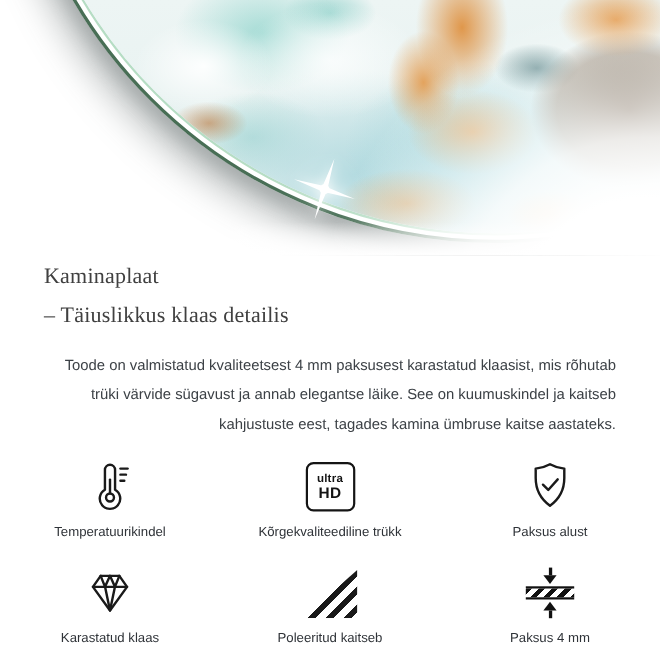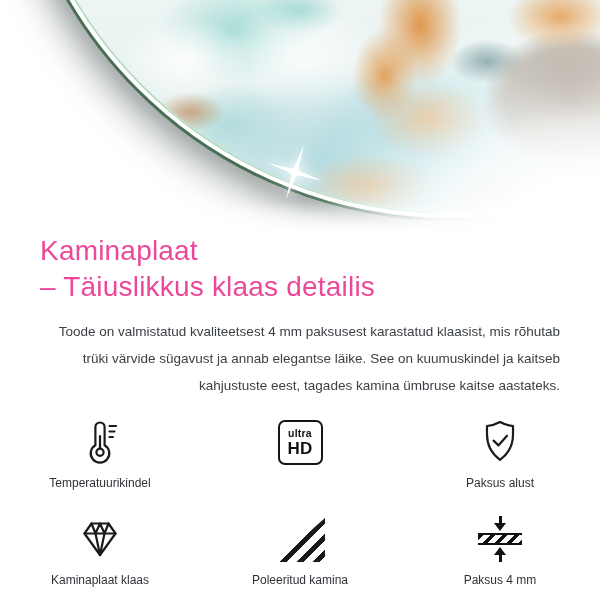--- a/index.html
+++ b/index.html
@@ -52,22 +52,22 @@
       linear-gradient(to bottom, rgba(255,255,255,0) 202px, rgba(255,255,255,0.95) 231px);
   }
   .sparkle {
     position:absolute; left:265px; top:142px;
     filter:drop-shadow(0 0 5px rgba(255,255,255,0.95)) drop-shadow(0 0 14px rgba(255,255,255,0.7));
   }
 
   
   .content { padding:1px 40px 0; }
   .title {
-    font-family:Liberation Sans, sans-serif; font-weight:400;
-    font-size:28px; line-height:36px; color:#ec4899; letter-spacing:0.2px;
+    font-family:Liberation Serif, serif; font-weight:400;
+    font-size:20px; line-height:36px; color:#404040; letter-spacing:0.2px;
   }
   .title span { display:block; }
   .description {
     margin-top:13px; max-width:522px;
     font-size:13.5px; line-height:27px; color:#3c4146;text-align:right;
   }
 
   
   .features {
     margin-top:16px; display:grid; grid-template-columns:repeat(3,1fr);
@@ -79,21 +79,21 @@
 
   .icon-svg { stroke:#1a1a1a; fill:none; stroke-width:2.2; stroke-linecap:round; stroke-linejoin:round; }
 
   
   .uhd {
     width:45px; height:45px; border:2.6px solid #141414; border-radius:7px;
     display:flex; flex-direction:column; align-items:center; justify-content:center;
     color:#141414; line-height:1;
   }
   .uhd-top { font-size:10.5px; font-weight:700; letter-spacing:0.2px; }
-  .uhd-bottom { font-size:17px; font-weight:800; margin-top:1px; letter-spacing:0.3px; }
+  .uhd-bottom { font-size:14px; font-weight:800; margin-top:1px; letter-spacing:0.3px; }
 
   
   .stripes-icon {
     width:50px; height:44px;
     clip-path:polygon(0 100%, 100% 0, 100% 100%);
     background:repeating-linear-gradient(135deg, #191919 0 5px, transparent 5px 11.5px);
   }
 
   
   .thick-icon { display:flex; flex-direction:column; align-items:center; }
@@ -148,20 +148,21 @@
       <div class="feature-label">Temperatuurikindel</div>
     </div>
 
     <div class="feature">
       <div class="icon-wrap">
         <div class="uhd">
           <span class="uhd-top">ultra</span>
           <span class="uhd-bottom">HD</span>
         </div>
       </div>
+      <div class="feature-label">Kõrgekvaliteediline trükk</div>
     </div>
 
     <div class="feature">
       <div class="icon-wrap">
         <svg class="icon-svg" width="48" height="48" viewBox="0 0 48 48">
           <path d="M24 5 c3.6 2 8.6 3.6 13 4 v8.6 c0 10.6 -4.4 19 -13 25.2 c-8.6 -6.2 -13 -14.6 -13 -25.2 V9 c4.4 -0.4 9.4 -2 13 -4 Z"></path>
           <path d="M17.6 23.6 l4.8 4.8 L31 18.8"></path>
         </svg>
       </div>
       <div class="feature-label">Paksus alust</div>
@@ -169,28 +170,28 @@
 
     <div class="feature">
       <div class="icon-wrap">
         <svg class="icon-svg" width="48" height="48" viewBox="0 0 48 48">
           <path d="M8.5 19.5 L15.5 9.5 H32.5 L39.5 19.5 L24 41 Z"></path>
           <line x1="8.5" y1="19.5" x2="39.5" y2="19.5"></line>
           <path d="M15.5 9.5 L19.5 19.5 L24 9.5 L28.5 19.5 L32.5 9.5"></path>
           <path d="M19.5 19.5 L24 41 L28.5 19.5"></path>
         </svg>
       </div>
-      <div class="feature-label">Kaminaplaat klaas</div>
+      <div class="feature-label">Karastatud klaas</div>
     </div>
 
     <div class="feature">
       <div class="icon-wrap">
         <div class="stripes-icon"></div>
       </div>
-      <div class="feature-label">Poleeritud kamina</div>
+      <div class="feature-label">Poleeritud kaitseb</div>
     </div>
 
     <div class="feature">
       <div class="icon-wrap">
         <div class="thick-icon">
           <div class="thick-stem"></div>
           <div class="tri-down"></div>
           <div class="thick-bar"></div>
           <div class="tri-up"></div>
           <div class="thick-stem"></div>

